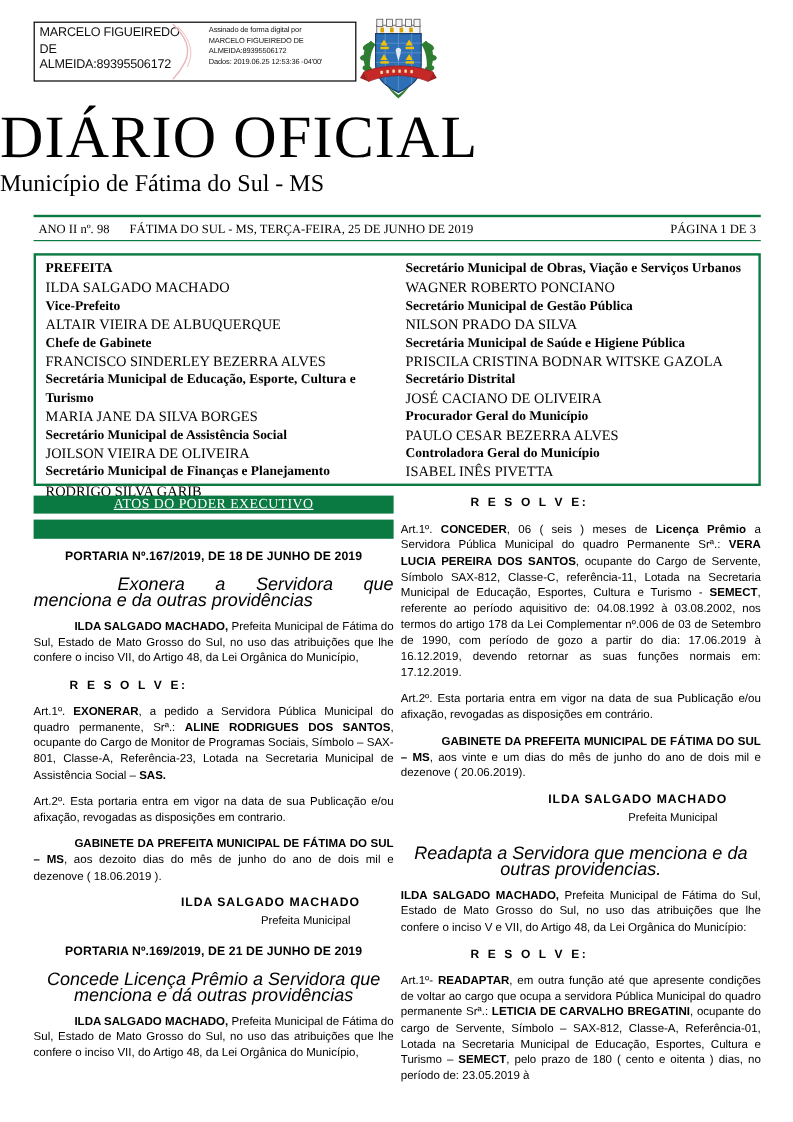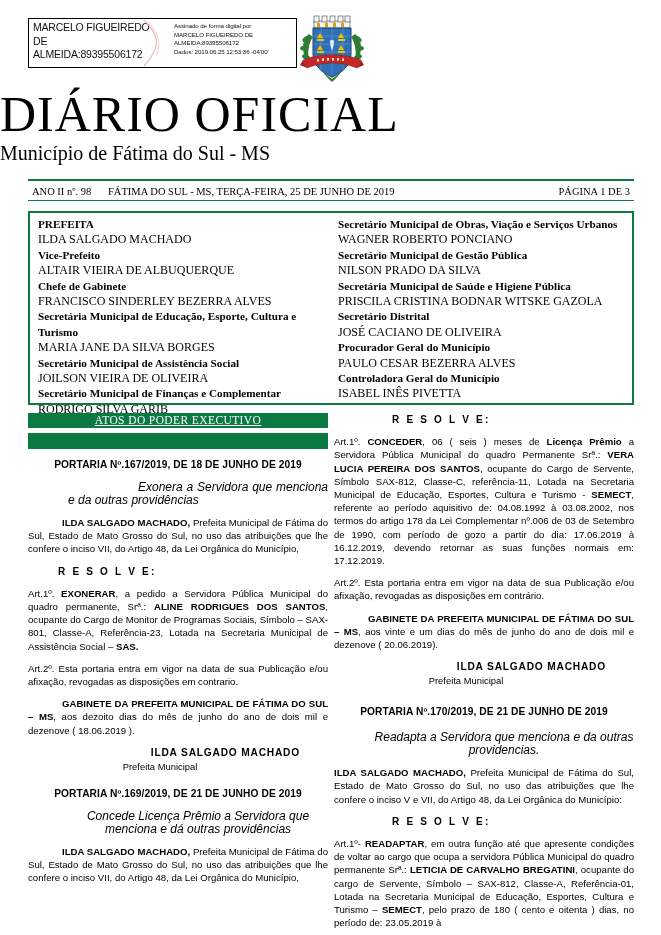--- a/index.html
+++ b/index.html
@@ -175,23 +175,22 @@
   .heading {
     text-align: center;
     font-weight: bold;
     font-size: 10.2px;
     line-height: 14px;
     letter-spacing: 0.1px;
   }
   .ementa {
     font-style: italic;
     text-align: center;
-    font-size: 12px;
+    font-size: 15px;
     line-height: 13px;
-    margin-left: 40px;
   }
   .ementa.indent {
     text-align: justify;
     text-indent: 70px;
   }
   .resolve {
     font-weight: bold;
     font-size: 10px;
     letter-spacing: 2.2px;
     padding-left: 30px;
@@ -205,21 +204,21 @@
     font-size: 10.2px;
     letter-spacing: 0.8px;
     line-height: 14px;
   }
   .sign-role {
     text-align: center;
     font-size: 9.4px;
     line-height: 13px;
   }
   .sign-name.r { text-align: right; padding-right: 28px; }
-  .sign-role.r { padding-right: 36px; }
+  .sign-role.r { text-align: right; padding-right: 36px; }
   b { font-weight: bold; }
   .ind { text-indent: 34px; }
 </style>
 </head>
 <body>
 
 <div class="page">
 
   <div class="sigbox">
     <div class="sig-left">
@@ -324,21 +323,21 @@
       <div class="off-role">PREFEITA</div>
       <div class="off-name">ILDA SALGADO MACHADO</div>
       <div class="off-role">Vice-Prefeito</div>
       <div class="off-name">ALTAIR VIEIRA DE ALBUQUERQUE</div>
       <div class="off-role">Chefe de Gabinete</div>
       <div class="off-name">FRANCISCO SINDERLEY BEZERRA ALVES</div>
       <div class="off-role">Secretária Municipal de Educação, Esporte, Cultura e Turismo</div>
       <div class="off-name">MARIA JANE DA SILVA BORGES</div>
       <div class="off-role">Secretário Municipal de Assistência Social</div>
       <div class="off-name">JOILSON VIEIRA DE OLIVEIRA</div>
-      <div class="off-role">Secretário Municipal de Finanças e Complementar</div>
+      <div class="off-role">Secretário Municipal de Finanças e Planejamento</div>
       <div class="off-name">RODRIGO SILVA GARIB</div>
     </div>
     <div class="off-col right">
       <div class="off-role">Secretário Municipal de Obras, Viação e Serviços Urbanos</div>
       <div class="off-name">WAGNER ROBERTO PONCIANO</div>
       <div class="off-role">Secretário Municipal de Gestão Pública</div>
       <div class="off-name">NILSON PRADO DA SILVA</div>
       <div class="off-role">Secretária Municipal de Saúde e Higiene Pública</div>
       <div class="off-name">PRISCILA CRISTINA BODNAR WITSKE GAZOLA</div>
       <div class="off-role">Secretário Distrital</div>
@@ -397,21 +396,20 @@
 
     <div class="blk">Art.2º. Esta portaria entra em vigor na data de sua Publicação e/ou afixação, revogadas as disposições em contrário.</div>
 
     <div class="blk ind">
       <b>GABINETE DA PREFEITA MUNICIPAL DE FÁTIMA DO SUL – MS</b><span>, aos vinte e um dias do mês de junho do ano de dois mil e dezenove ( 20.06.2019).</span>
     </div>
 
     <div class="sign-name r">ILDA SALGADO MACHADO</div>
     <div class="blk sign-role r" style="margin-bottom:18px">Prefeita Municipal</div>
 
-    <div class="blk heading">PORTARIA Nº.170/2019, DE 21 DE JUNHO DE 2019</div>
 
     <div class="blk ementa" style="margin-top:12px">Readapta a Servidora que menciona e da outras providencias.</div>
 
     <div class="blk">
       <b>ILDA SALGADO MACHADO,</b><span> Prefeita Municipal de Fátima do Sul, Estado de Mato Grosso do Sul, no uso das atribuições que lhe confere o inciso V e VII, do Artigo 48, da Lei Orgânica do Município:</span>
     </div>
 
     <div class="blk resolve c">R E S O L V E:</div>
 
     <div class="blk">

